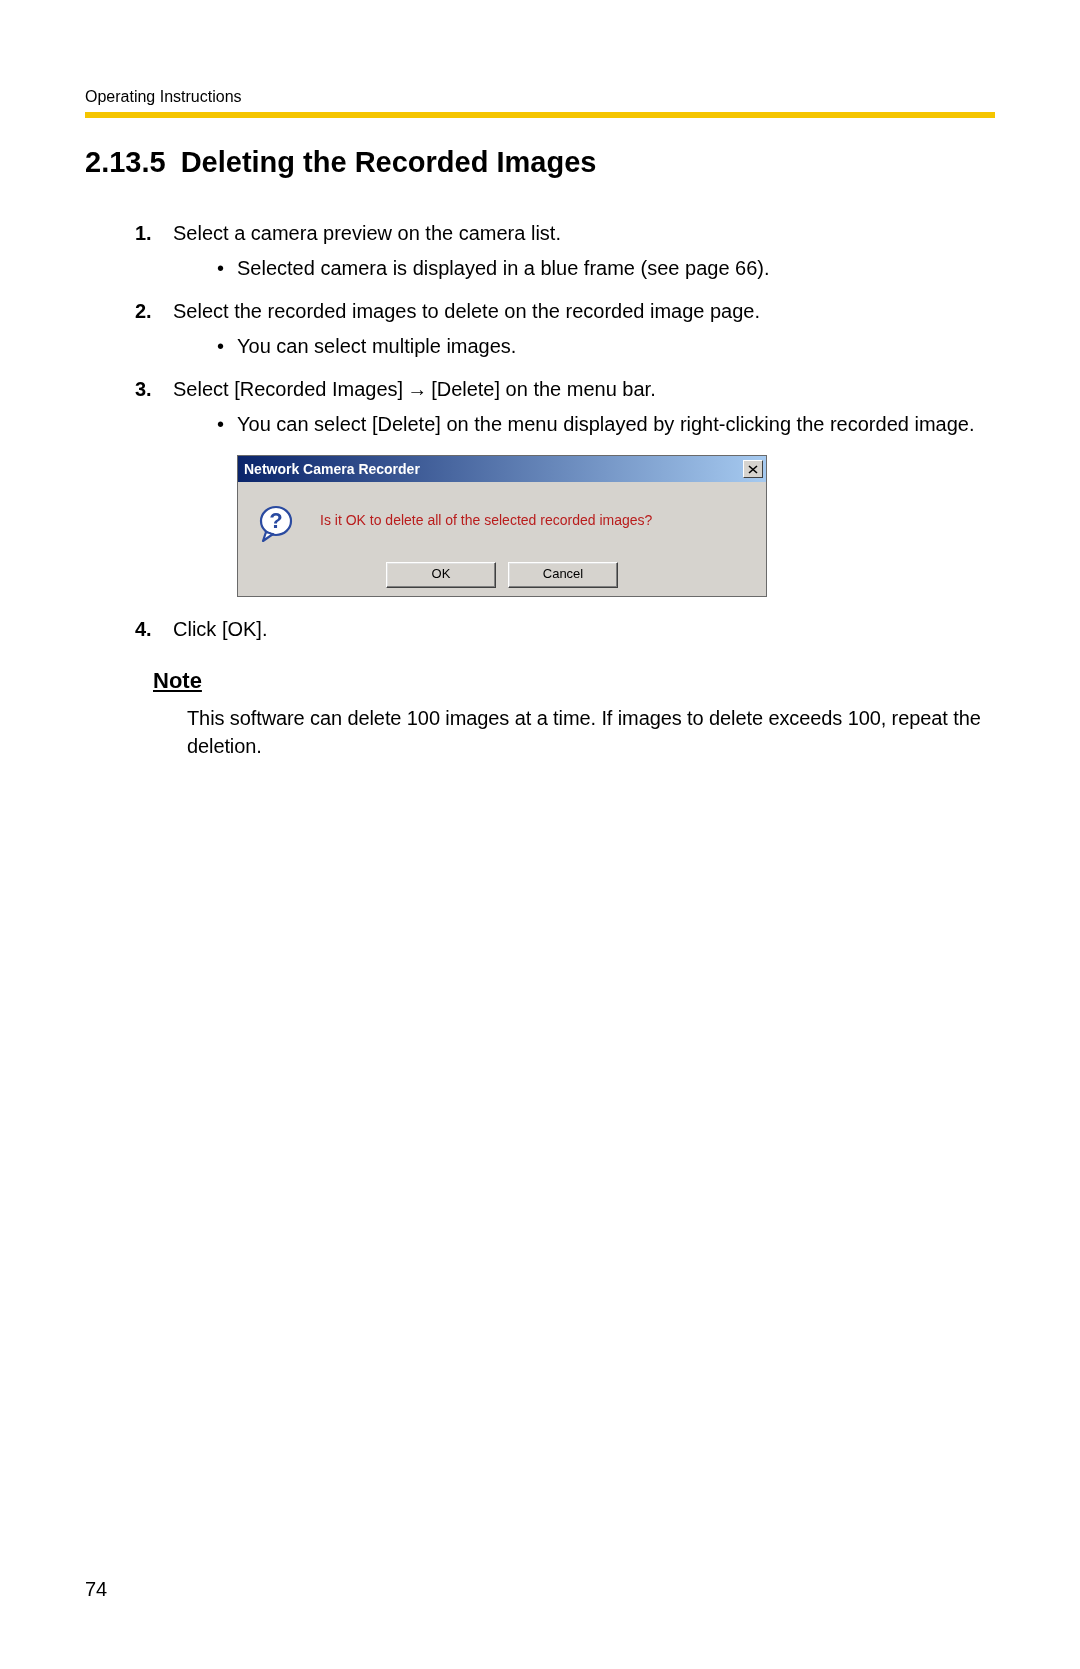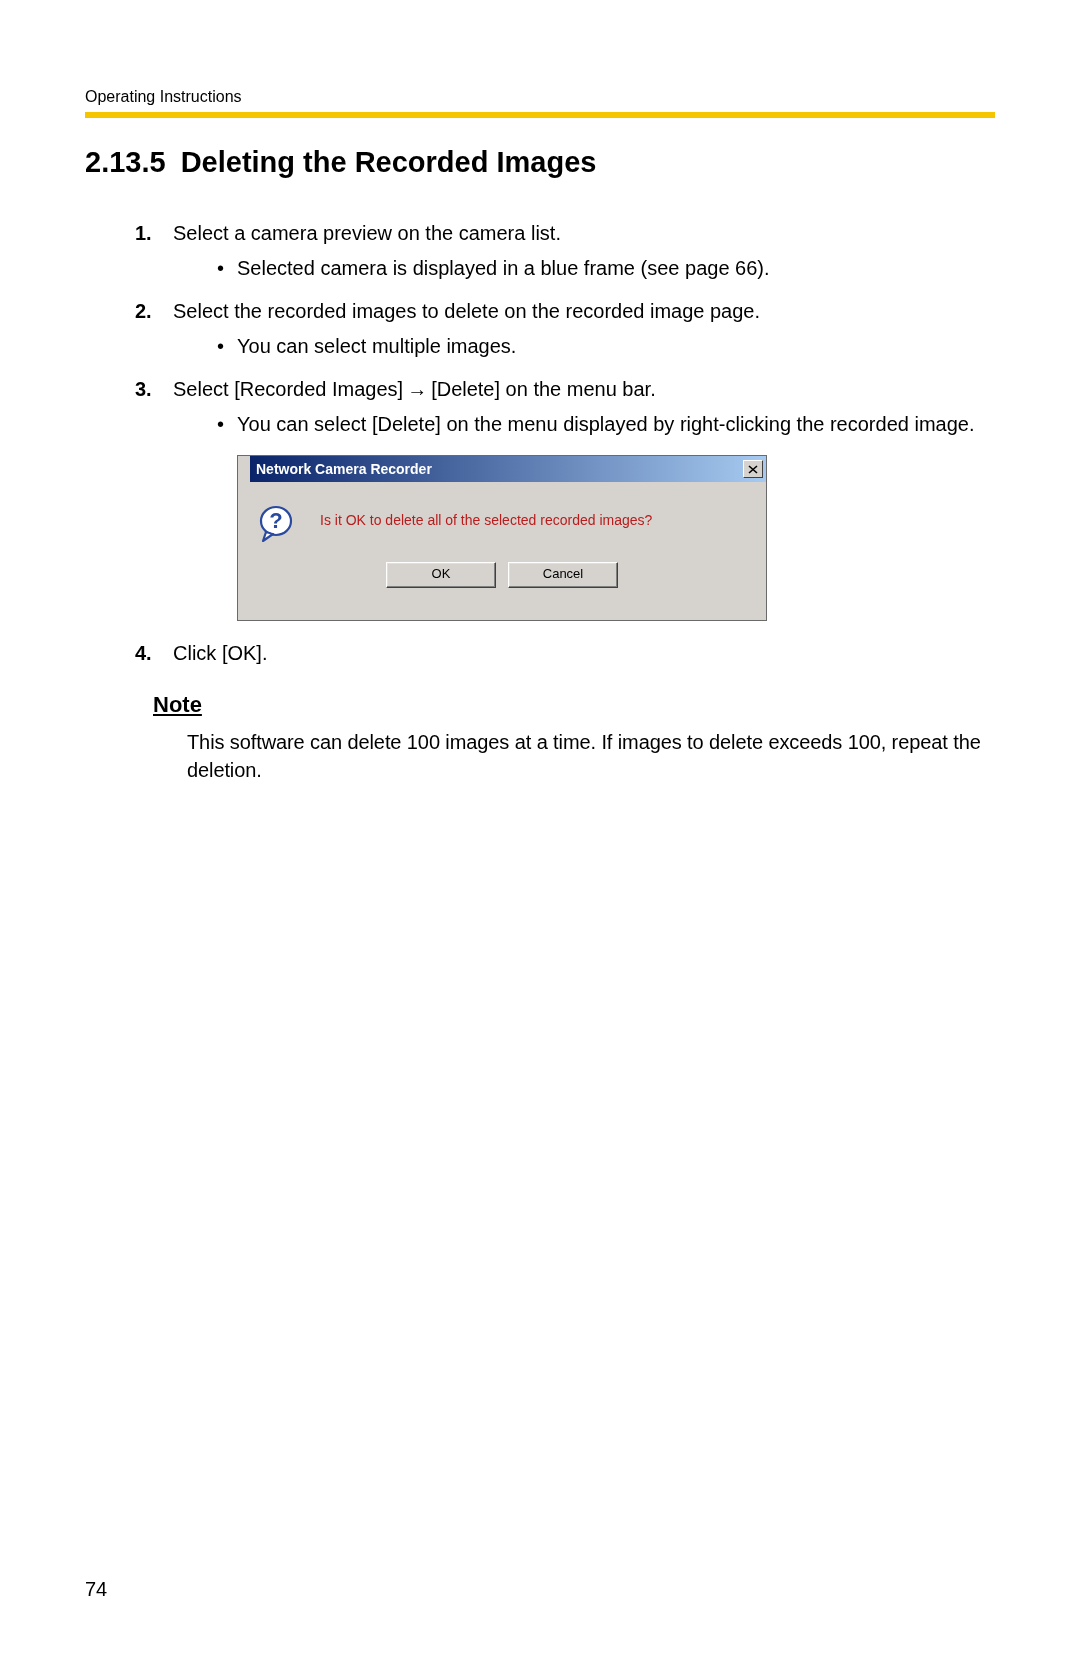--- a/index.html
+++ b/index.html
@@ -86,21 +86,20 @@
       font-family: Tahoma, Arial, sans-serif;
       font-size: 14px;
     }
     .titlebar {
       height: 26px;
       background: linear-gradient(to right, #0a246a, #a6caf0);
       display: flex;
       align-items: center;
       justify-content: space-between;
       padding: 0 3px 0 6px;
-      margin-left: 12px;
     }
     .titlebar-text {
       color: #ffffff;
       font-weight: bold;
       font-size: 14px;
     }
     .close-btn {
       width: 20px;
       height: 18px;
       background: #d6d3ce;
@@ -128,21 +127,21 @@
     }
     .dialog-msg {
       font-size: 14px;
       color: #b91c1c;
       padding-top: 6px;
     }
     .dialog-buttons {
       display: flex;
       justify-content: center;
       gap: 12px;
-      padding: 0 0 32px 0;
+      padding: 0 0 8px 0;
     }
     .dlg-btn {
       width: 110px;
       height: 26px;
       background: #d6d3ce;
       border: 1px solid #404040;
       border-top-color: #ffffff;
       border-left-color: #ffffff;
       box-shadow: inset -1px -1px 0 #808080, inset 1px 1px 0 #dfdfdf;
       font-family: Tahoma, Arial, sans-serif;

